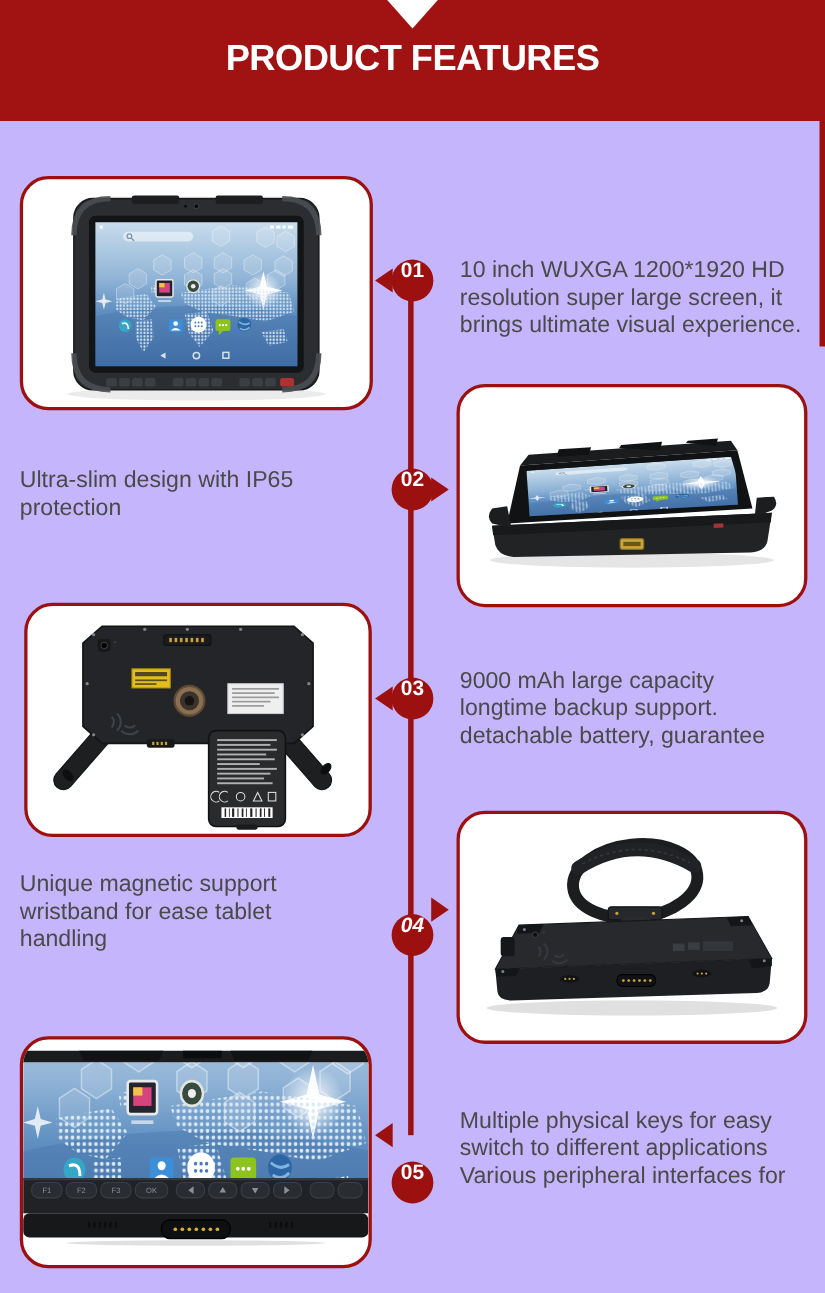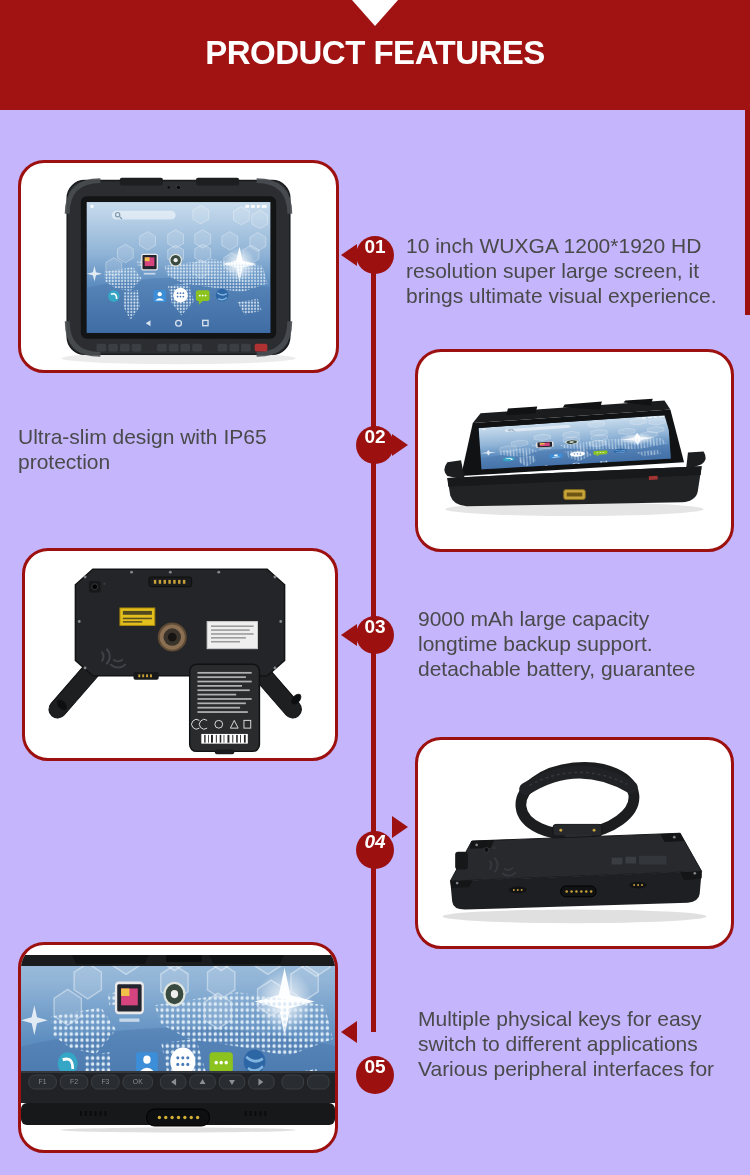--- a/index.html
+++ b/index.html
@@ -36,21 +36,21 @@
   .frame3 { left:22px;  top:548px; width:316px; height:213px; }
   .frame4 { left:415px; top:737px; width:319px; height:212px; }
   .frame5 { left:18px;  top:942px; width:320px; height:211px; align-items:flex-start; }
   .frame svg { display:block; }
   .frame5 svg { margin-top:10px; }
 
   
   .ftext { position:absolute; color:#4a4a4a; font-size:21px; line-height:25px; z-index:2; }
   .ftext.al { text-align:left; }
   .ftext.ar { }
-  .t1 { left:406px; top:233px;  width:318px; }
+  .t1 { left:418px; top:233px;  width:318px; }
   .t2 { left:18px;  top:424px;  width:322px; }
   .t3 { left:418px; top:606px;  width:318px; }
   .t4 { left:18px;  top:791px;  width:315px; }
   .t5 { left:418px; top:1006px; width:322px; }
 </style>
 </head>
 <body>
 
 <svg width="0" height="0" style="position:absolute" aria-hidden="true">
   <defs>
@@ -498,19 +498,24 @@
   </div>
   <div class="ftext ar t2">
     <div>Ultra-slim design with IP65</div>
     <div>protection</div>
   </div>
   <div class="ftext al t3">
     <div>9000 mAh large capacity</div>
     <div>longtime backup support.</div>
     <div>detachable battery, guarantee</div>
   </div>
+  <div class="ftext ar t4">
+    <div>Unique magnetic support</div>
+    <div>wristband for ease tablet</div>
+    <div>handling</div>
+  </div>
   <div class="ftext al t5">
     <div>Multiple physical keys for easy</div>
     <div>switch to different applications</div>
     <div>Various peripheral interfaces for</div>
   </div>
 
 </div>
 
 </body></html>

